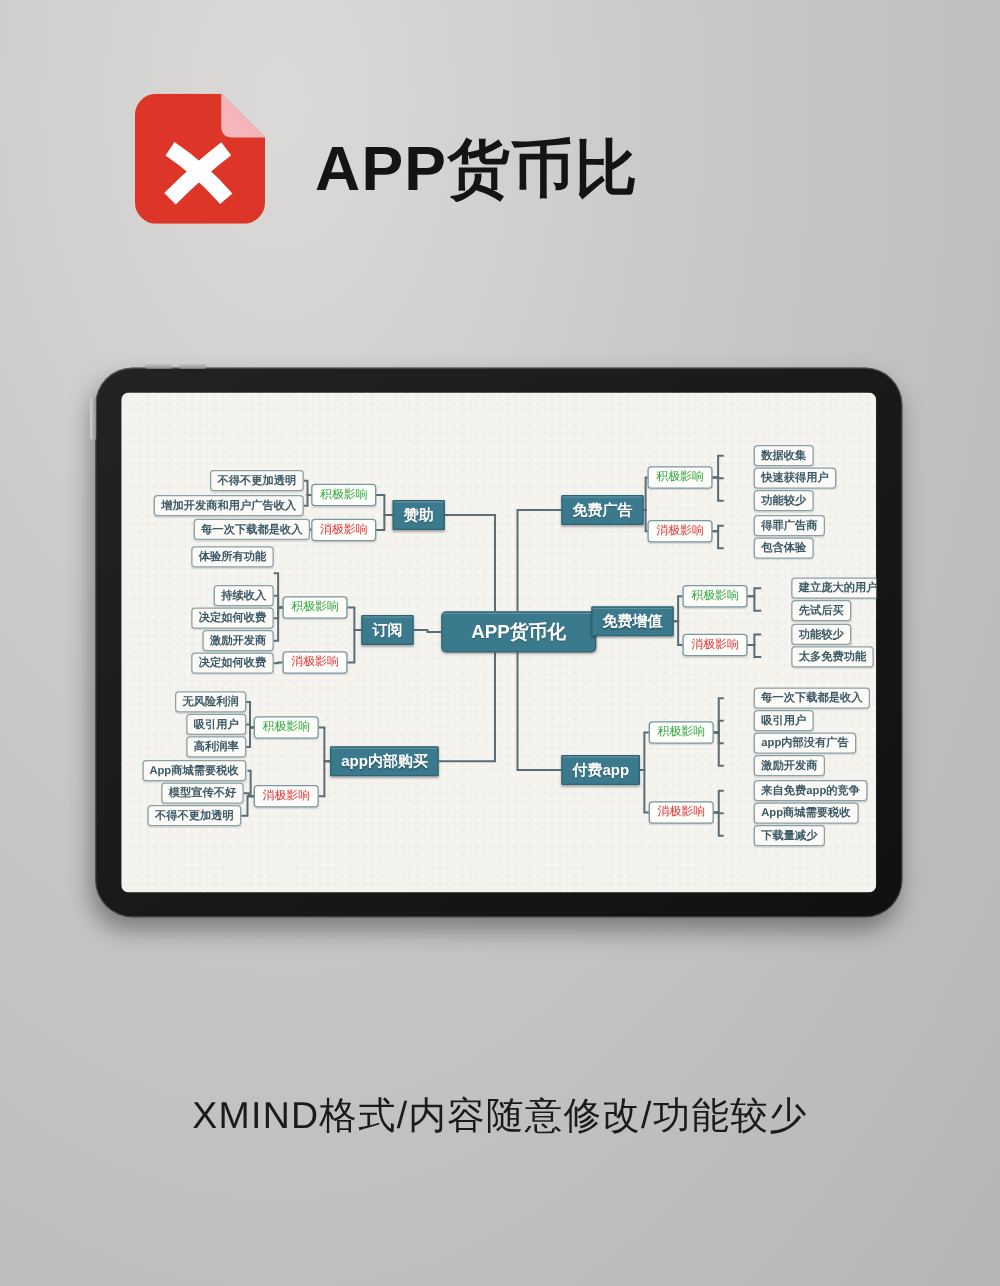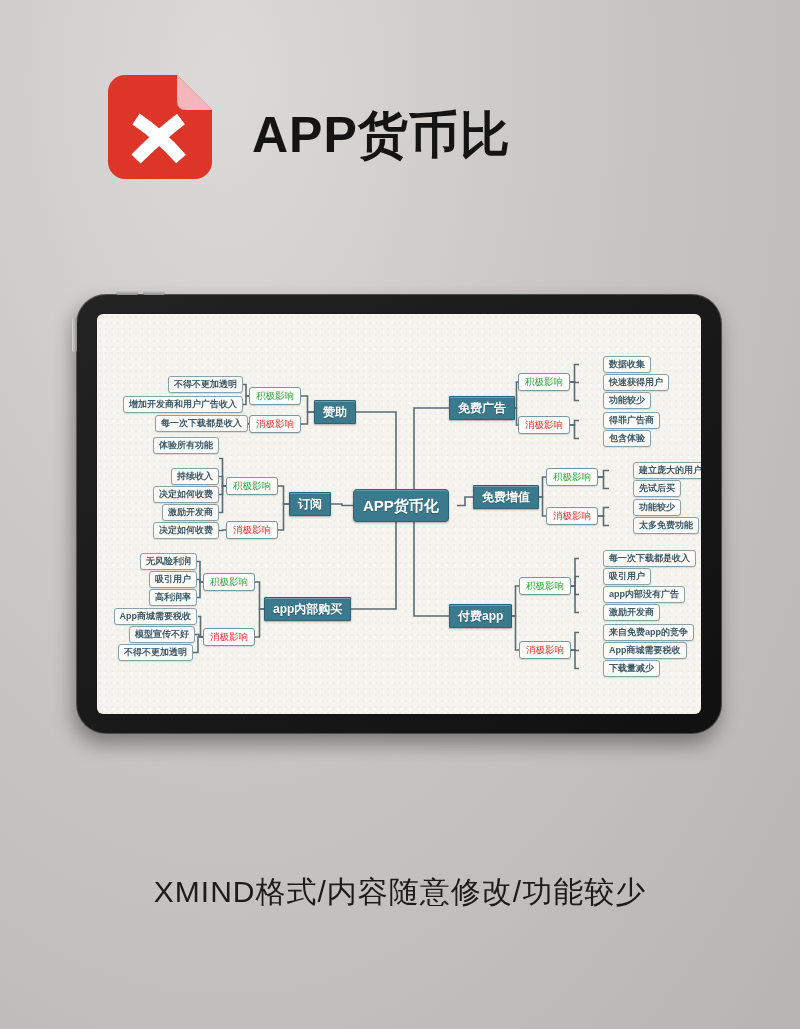--- a/index.html
+++ b/index.html
@@ -36,21 +36,21 @@
   }
   #edges{position:absolute;left:0;top:0;}
   
   .node{position:absolute;box-sizing:border-box;white-space:nowrap;line-height:1;}
   .topic{
     background:#3b7a8d;color:#fff;font-weight:bold;font-size:12px;
     padding:5px 8px;border-radius:1px;border:1px solid #2d6375;
     box-shadow:inset 0 1px 0 rgba(255,255,255,.25), 0 1px 2px rgba(0,0,0,.3);
     text-shadow:0 1px 1px rgba(0,0,0,.25);
   }
-  .root{font-size:15px;padding:8px 9px;border-radius:4px;}
+  .root{font-size:15px;padding:8px 23px;border-radius:4px;}
   .sub{
     background:#fdfdfa;border:1px solid #7a96a1;border-radius:3px;
     font-size:9.5px;font-weight:normal;padding:3px 6px;
     box-shadow:0 1px 1px rgba(0,0,0,.12);
     text-align:center;
   }
   .pos{color:#2fa83c;}
   .neg{color:#e13434;}
   .leaf{
     background:#fbfaf6;border:1px solid #8ba1a9;border-radius:3px;

